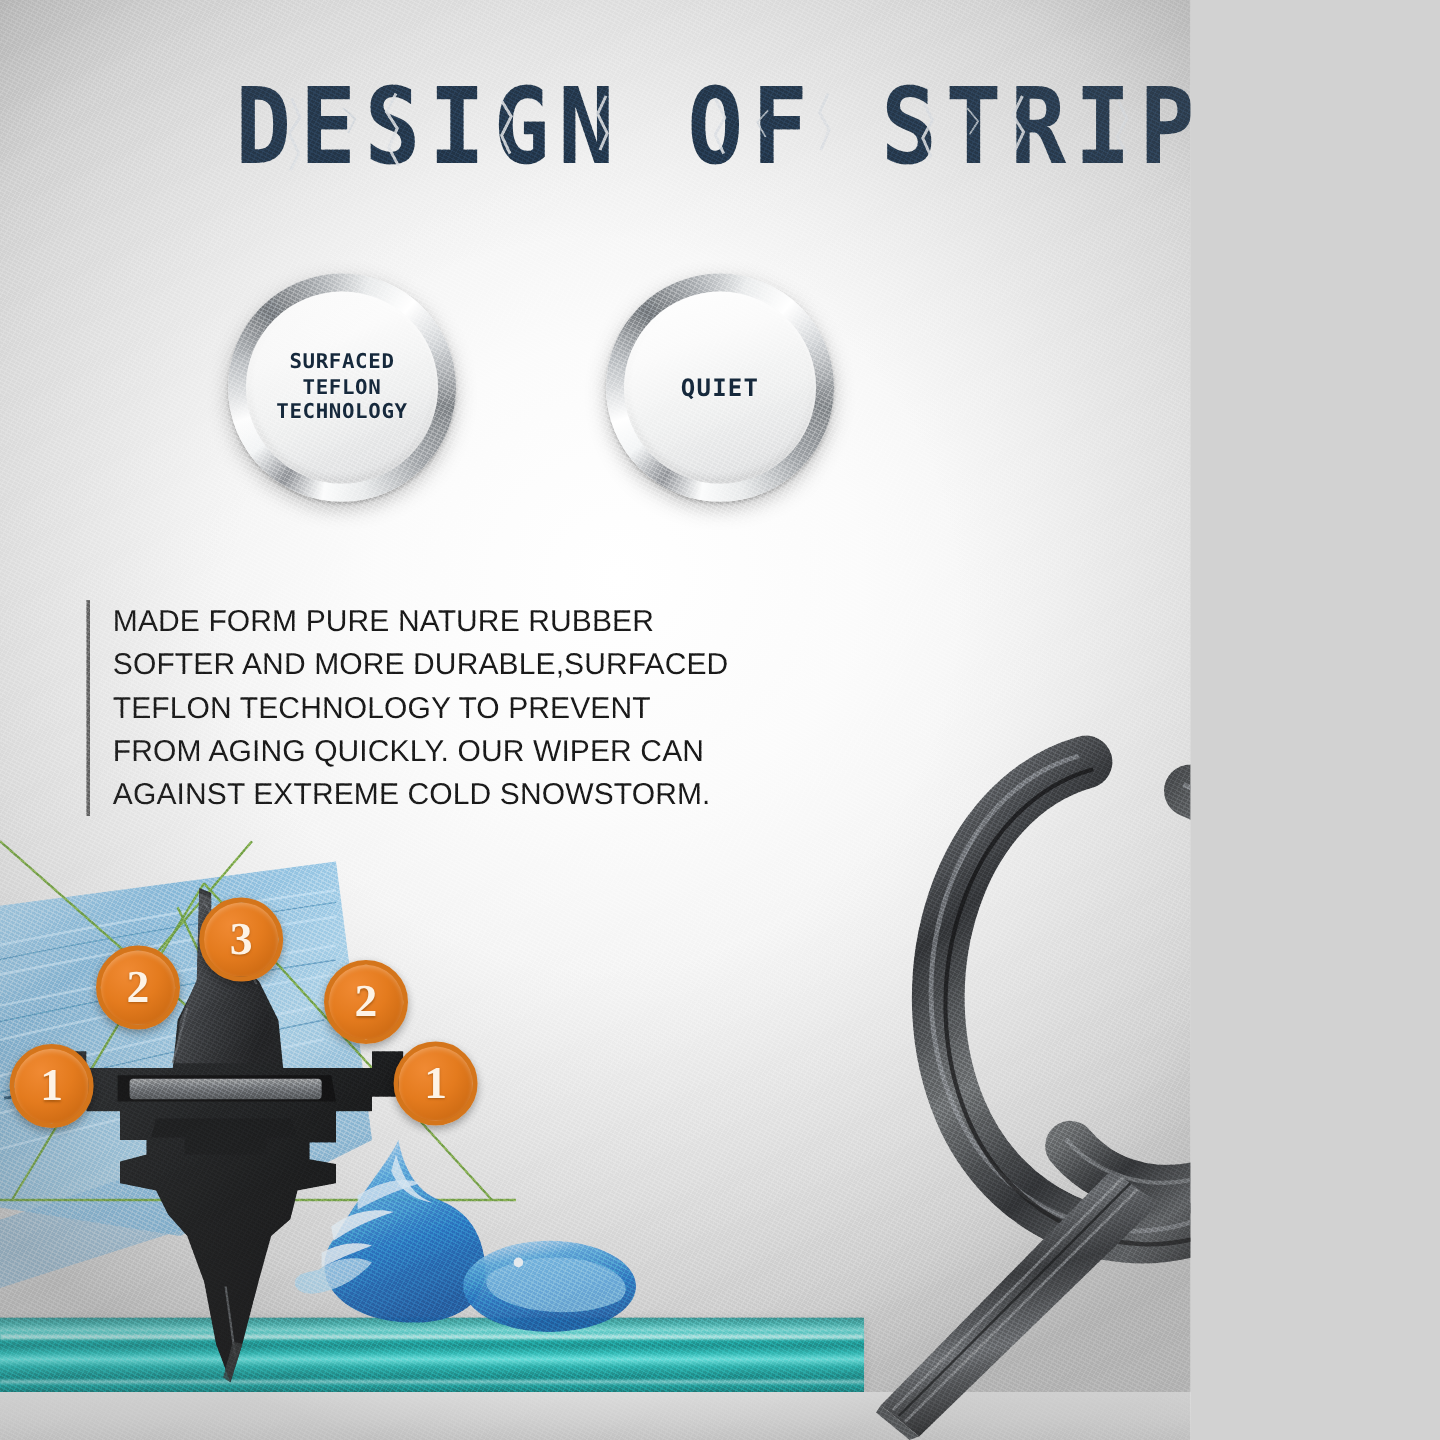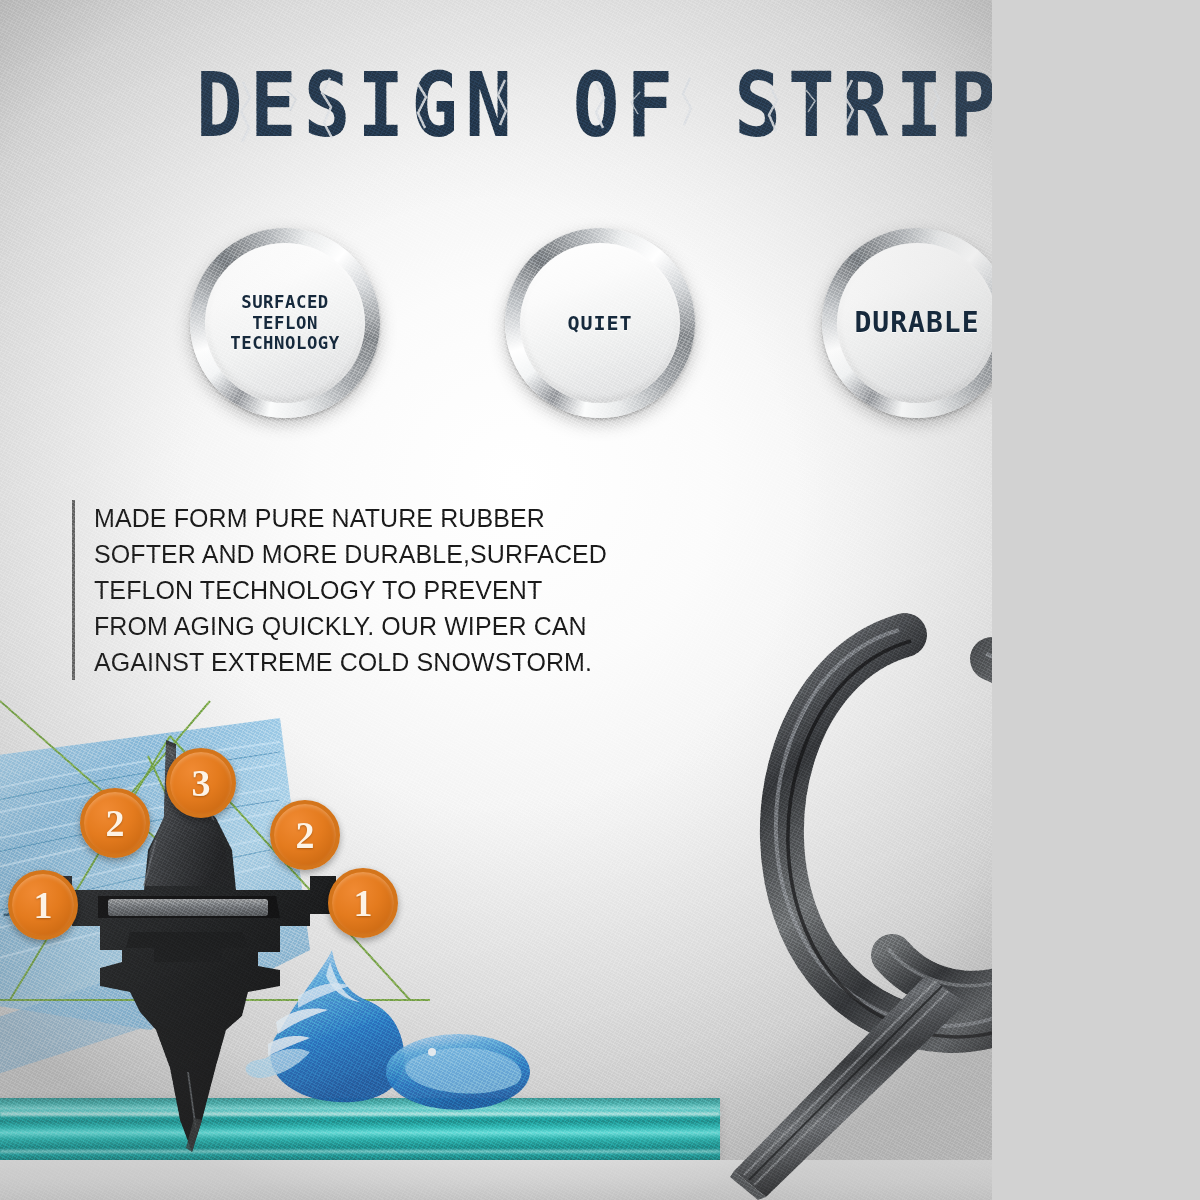--- a/index.html
+++ b/index.html
@@ -129,23 +129,20 @@
   </div>
 
   <div class="badges">
     <div class="badge badge-1">
       <div class="badge-label">SURFACED
 TEFLON
 TECHNOLOGY</div>
     </div>
     <div class="badge badge-2">
       <div class="badge-label">QUIET</div>
-    </div>
-    <div class="badge badge-3">
-      <div class="badge-label">DURABLE</div>
     </div>
   </div>
 
   <div class="copy">
     <p>MADE FORM PURE NATURE RUBBER</p>
     <p>SOFTER AND MORE DURABLE,SURFACED</p>
     <p>TEFLON TECHNOLOGY TO PREVENT</p>
     <p>FROM AGING QUICKLY. OUR WIPER CAN</p>
     <p>AGAINST EXTREME COLD SNOWSTORM.</p>
   </div>

